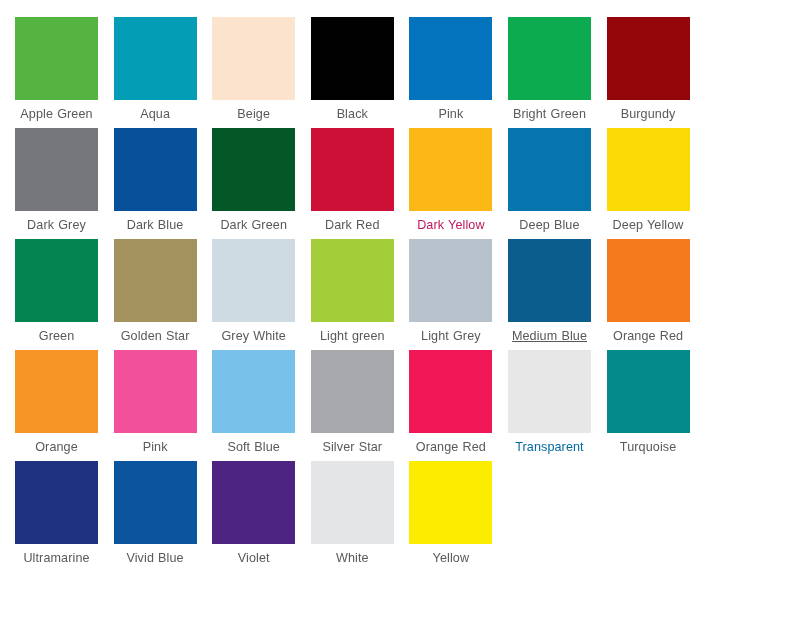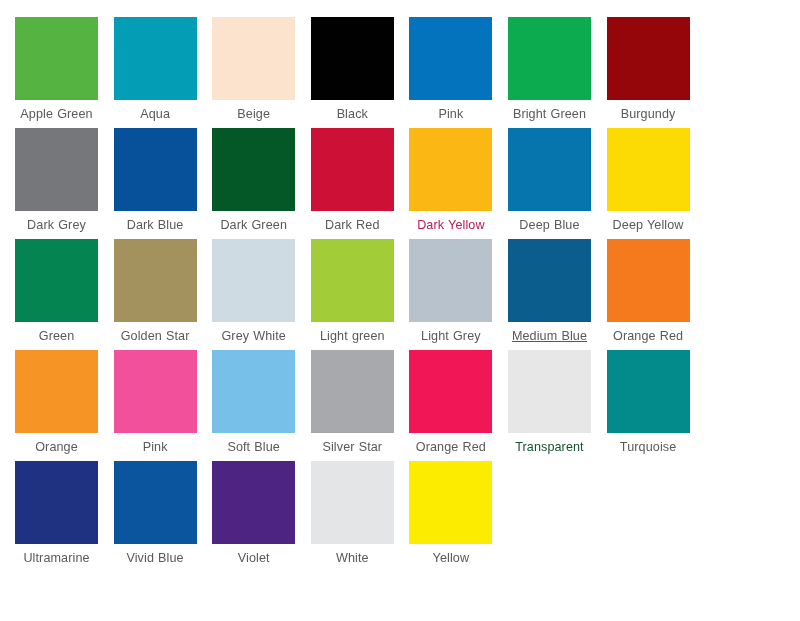--- a/index.html
+++ b/index.html
@@ -157,21 +157,21 @@
     <div class="swatch-cell">
       <div class="swatch-chip" style="background-color: rgb(168, 169, 173);"></div>
       <div class="swatch-label" style="color: rgb(88, 89, 91);">Silver Star</div>
     </div>
     <div class="swatch-cell">
       <div class="swatch-chip" style="background-color: rgb(241, 23, 87);"></div>
       <div class="swatch-label" style="color: rgb(88, 89, 91);">Orange Red</div>
     </div>
     <div class="swatch-cell">
       <div class="swatch-chip" style="background-color: rgb(231, 231, 232);"></div>
-      <div class="swatch-label" style="color: #14532d;">Transparent</div>
+      <div class="swatch-label" style="color: #0369a1;">Transparent</div>
     </div>
     <div class="swatch-cell">
       <div class="swatch-chip" style="background-color: rgb(3, 139, 140);"></div>
       <div class="swatch-label" style="color: rgb(88, 89, 91);">Turquoise</div>
     </div>
     <div class="swatch-cell">
       <div class="swatch-chip" style="background-color: rgb(31, 50, 130);"></div>
       <div class="swatch-label" style="color: rgb(88, 89, 91);">Ultramarine</div>
     </div>
     <div class="swatch-cell">

